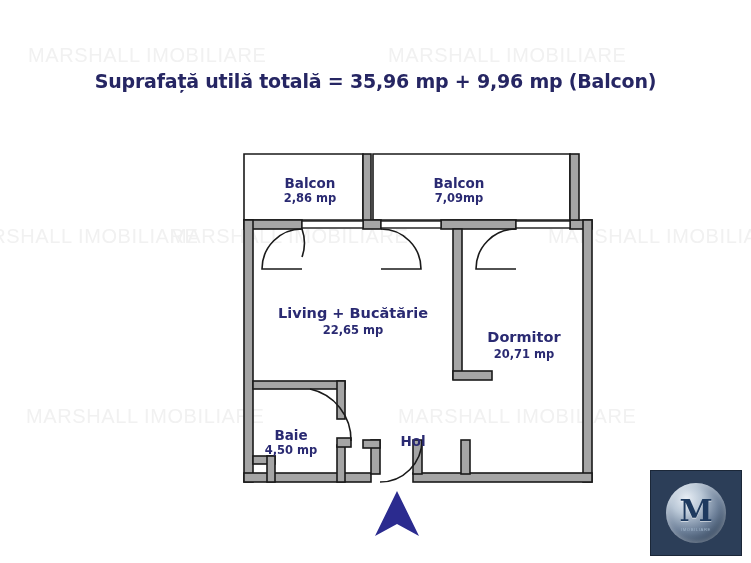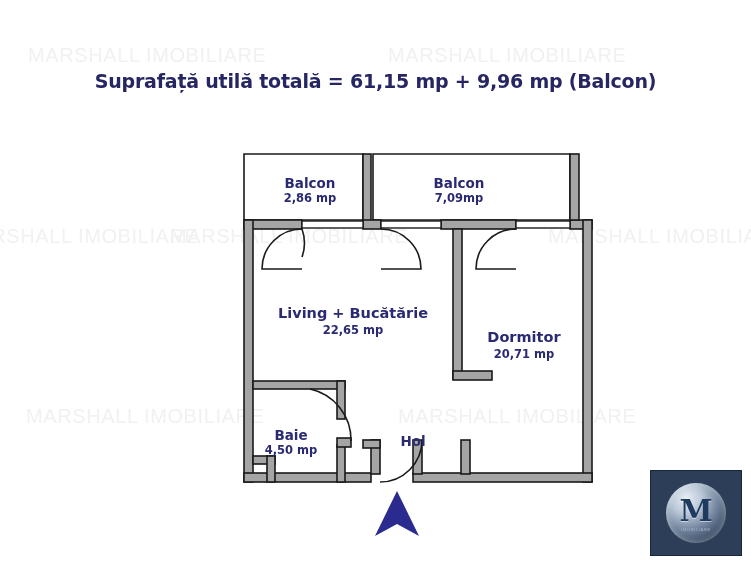--- a/index.html
+++ b/index.html
@@ -125,21 +125,21 @@
 <div class="wm-layer">
   <div class="wm" style="left:28px;  top:44px;">MARSHALL IMOBILIARE</div>
   <div class="wm" style="left:388px; top:44px;">MARSHALL IMOBILIARE</div>
   <div class="wm" style="left:-40px; top:225px;">MARSHALL IMOBILIARE</div>
   <div class="wm" style="left:170px; top:225px;">MARSHALL IMOBILIARE</div>
   <div class="wm" style="left:548px; top:225px;">MARSHALL IMOBILIARE</div>
   <div class="wm" style="left:26px;  top:405px;">MARSHALL IMOBILIARE</div>
   <div class="wm" style="left:398px; top:405px;">MARSHALL IMOBILIARE</div>
 </div>
 
-<div class="title">Suprafață utilă totală = 61,15 mp + 9,96 mp (Balcon)</div>
+<div class="title">Suprafață utilă totală = 35,96 mp + 9,96 mp (Balcon)</div>
 
 <div class="plan-wrap">
 <svg class="plan" width="751" height="563" viewBox="0 0 751 563" xmlns="http://www.w3.org/2000/svg">
 
   <g>
     <path class="thinwall" d="M203,146 L322,146 L322,212 L203,212 Z"></path>
   </g>
 
   <g>
     <path class="thinwall" d="M332,146 L529,146 L529,212 L332,212 Z"></path>

